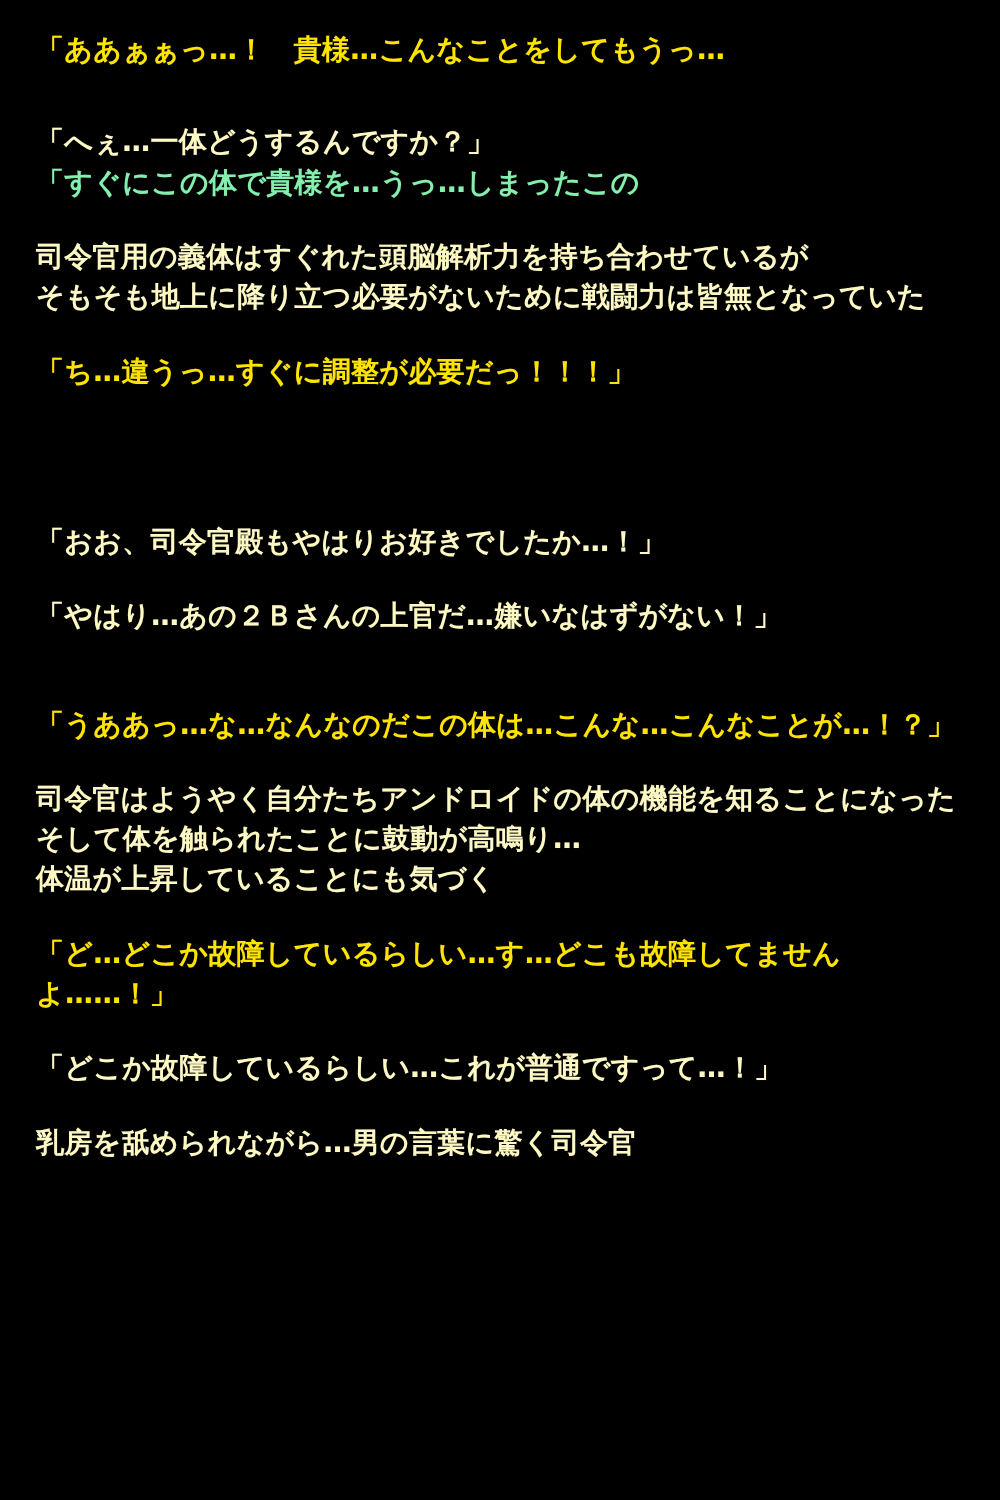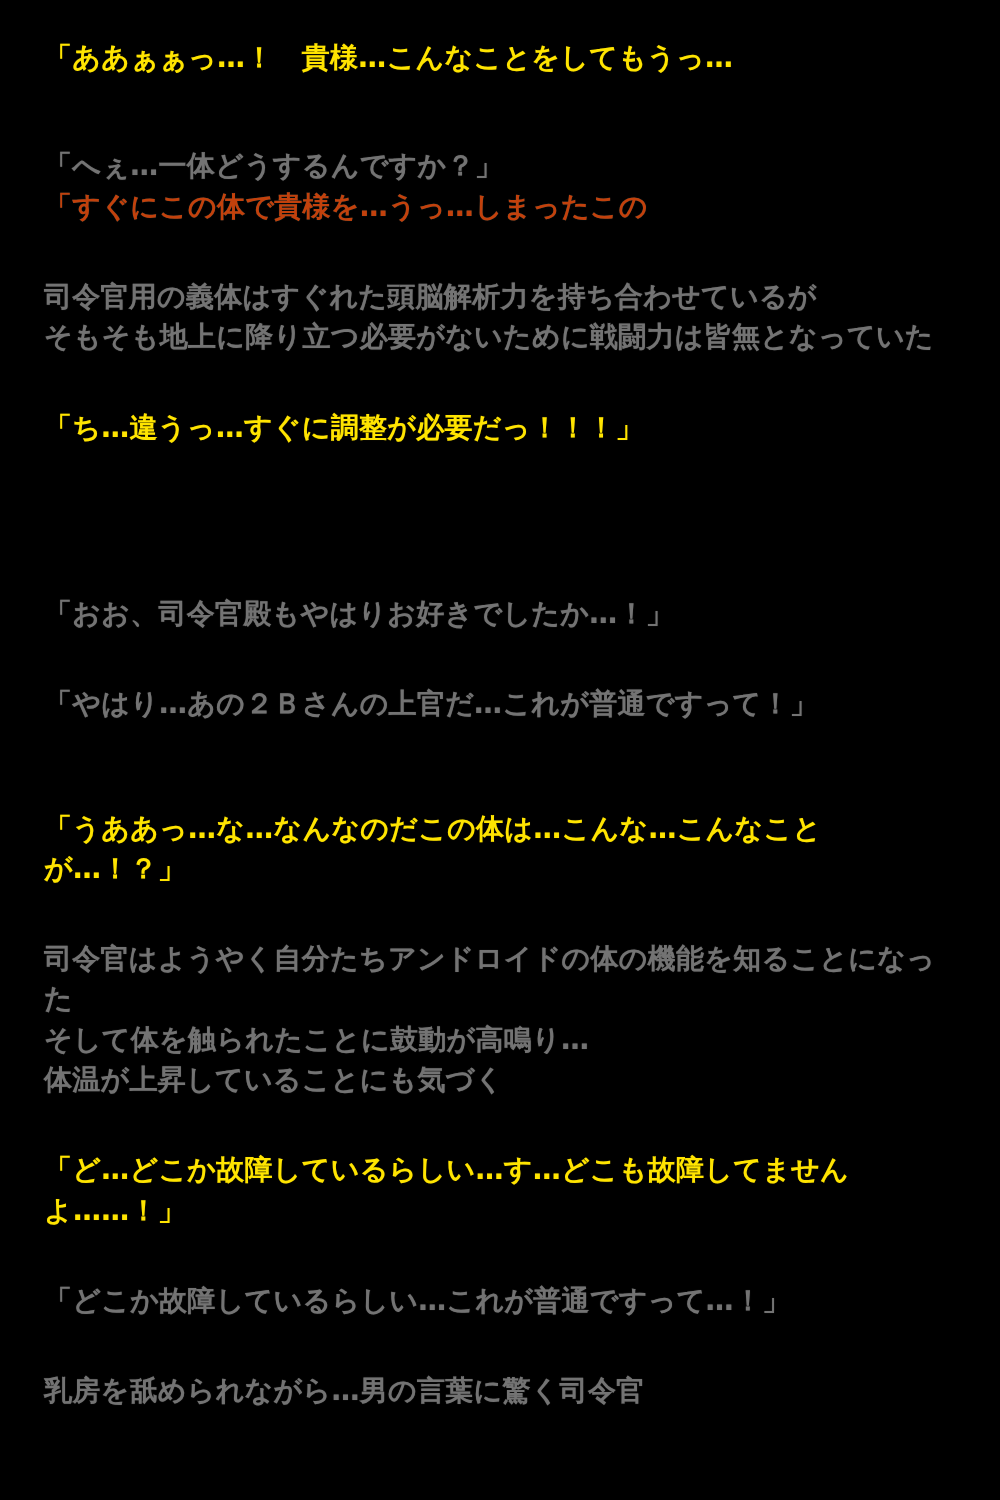--- a/index.html
+++ b/index.html
@@ -15,40 +15,40 @@
   }
   .page {
     position: relative;
     width: 1000px;
     height: 1500px;
     background: #000000;
     box-sizing: border-box;
     padding: 30px 36px 0 36px;
   }
   .block {
-    margin: 8px;
+    margin: 0;
     padding: 0;
   }
   .line {
     font-size: 28px;
     line-height: 1.44;
     white-space: pre-wrap;
     letter-spacing: 0.01em;
     font-weight: 600;
   }
   .line.white {
-    color: #737373;
+    color: #fef9c3;
     text-shadow: 0 0 1px rgba(255,255,255,0.25);
   }
   .line.yellow {
     color: #ffe400;
     text-shadow: 0 0 1px rgba(255,228,0,0.25);
   }
   .line.cyan {
-    color: #c2410c;
+    color: #86efac;
     text-shadow: 0 0 1px rgba(55,232,255,0.25);
   }
   .spacer-md { height: 34px; }
   .spacer-lg { height: 52px; }
   .spacer-xl { height: 96px; }
 </style>
 </head>
 <body>
 
 <div class="page">
@@ -80,21 +80,21 @@
   <div class="spacer-xl"></div>
   <div class="spacer-md"></div>
 
   <div class="block">
     <div class="line white">「おお、司令官殿もやはりお好きでしたか…！」</div>
   </div>
 
   <div class="spacer-md"></div>
 
   <div class="block">
-    <div class="line white">「やはり…あの２Ｂさんの上官だ…これが普通ですって！」</div>
+    <div class="line white">「やはり…あの２Ｂさんの上官だ…嫌いなはずがない！」</div>
   </div>
 
   <div class="spacer-md"></div>
 
 
   <div class="spacer-md"></div>
 
   <div class="block">
     <div class="line yellow">「うああっ…な…なんなのだこの体は…こんな…こんなことが…！？」</div>
   </div>

